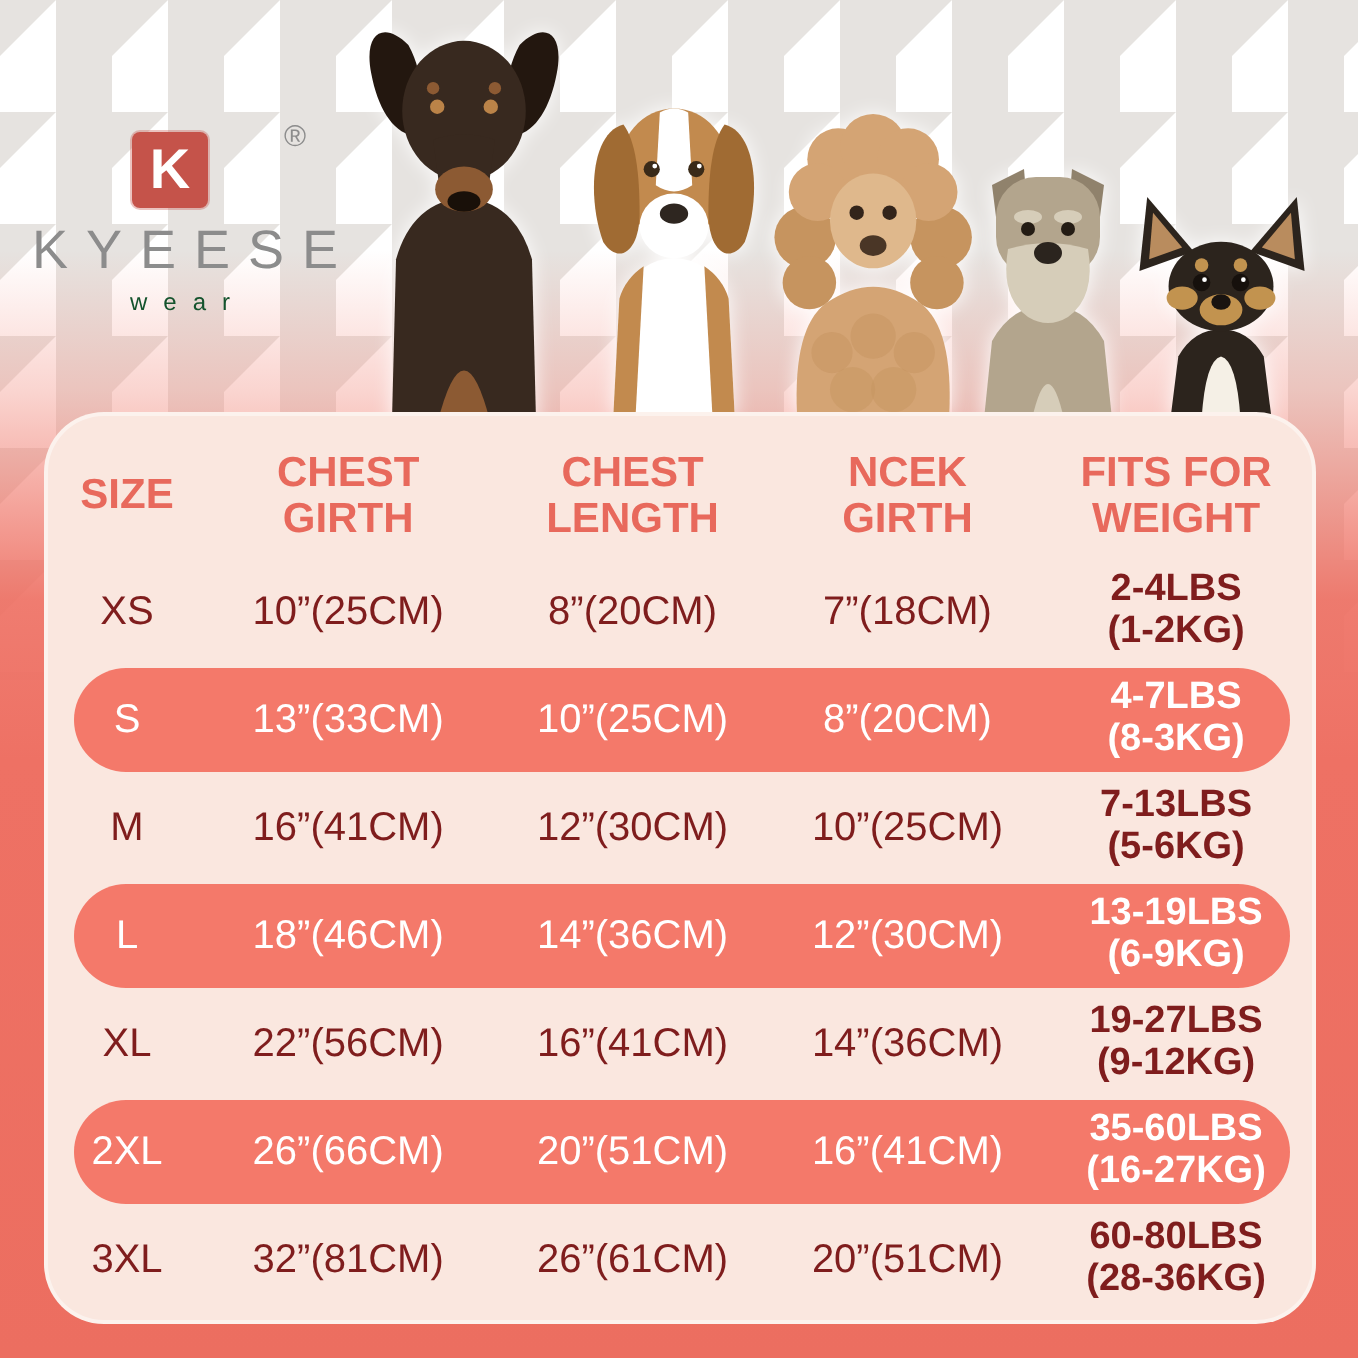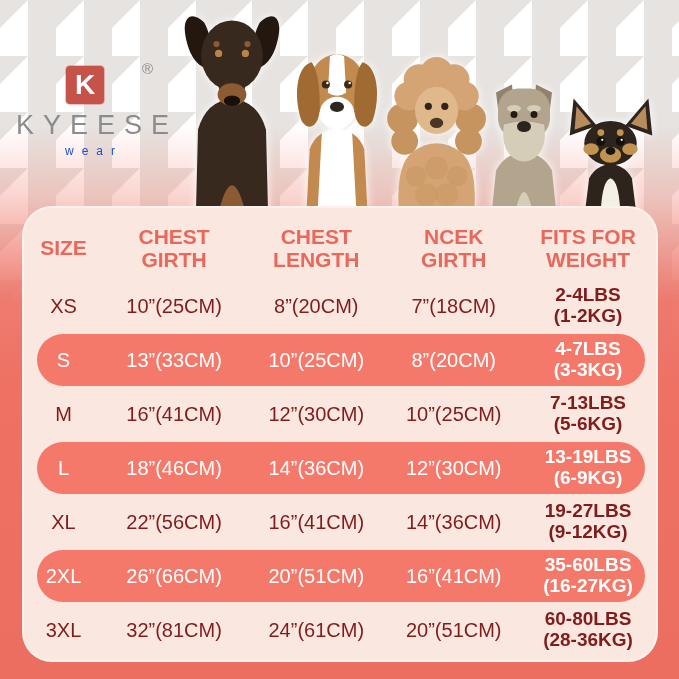--- a/index.html
+++ b/index.html
@@ -19,21 +19,21 @@
 
   
   .logo{position:absolute;left:16px;top:58px;width:150px;z-index:2;}
   .logo-k{position:absolute;left:50px;top:8px;width:38px;height:38px;
     background:#c5534a;border-radius:4px;color:#fff;font-size:28px;font-weight:bold;
     display:flex;align-items:center;justify-content:center;
     box-shadow:0 0 0 1px rgba(197,83,74,.35);}
   .logo-reg{position:absolute;left:126px;top:2px;color:#8c8c8c;font-size:15px;}
   .logo-name{position:absolute;left:0;top:52px;width:160px;color:#8c8c8c;
     font-size:27px;letter-spacing:9px;font-weight:400;}
-  .logo-sub{position:absolute;left:49px;top:86px;color:#1d4ed8;
+  .logo-sub{position:absolute;left:49px;top:86px;color:#14532d;
     font-size:12px;letter-spacing:8px;}
 
   
   .dogs svg{position:absolute;z-index:2;filter:drop-shadow(0 0 5px rgba(255,255,255,.95));}
   .dog-doberman {left:156px;top:6px;}
   .dog-beagle   {left:278px;top:36px;}
   .dog-poodle   {left:380px;top:52px;}
   .dog-schnauzer{left:474px;top:74px;}
   .dog-chihuahua{left:560px;top:92px;}
 
@@ -203,21 +203,21 @@
             <div>(1-2KG)</div>
           </div>
         </div>
         <div class="trow hl">
           <div class="cell">S</div>
           <div class="cell">13”(33CM)</div>
           <div class="cell">10”(25CM)</div>
           <div class="cell">8”(20CM)</div>
           <div class="cell weight">
             <div>4-7LBS</div>
-            <div>(3-3KG)</div>
+            <div>(8-3KG)</div>
           </div>
         </div>
         <div class="trow">
           <div class="cell">M</div>
           <div class="cell">16”(41CM)</div>
           <div class="cell">12”(30CM)</div>
           <div class="cell">10”(25CM)</div>
           <div class="cell weight">
             <div>7-13LBS</div>
             <div>(5-6KG)</div>
@@ -249,21 +249,21 @@
           <div class="cell">20”(51CM)</div>
           <div class="cell">16”(41CM)</div>
           <div class="cell weight">
             <div>35-60LBS</div>
             <div>(16-27KG)</div>
           </div>
         </div>
         <div class="trow">
           <div class="cell">3XL</div>
           <div class="cell">32”(81CM)</div>
-          <div class="cell">24”(61CM)</div>
+          <div class="cell">26”(61CM)</div>
           <div class="cell">20”(51CM)</div>
           <div class="cell weight">
             <div>60-80LBS</div>
             <div>(28-36KG)</div>
           </div>
         </div>
       </div>
   </div>
 
 </div>

